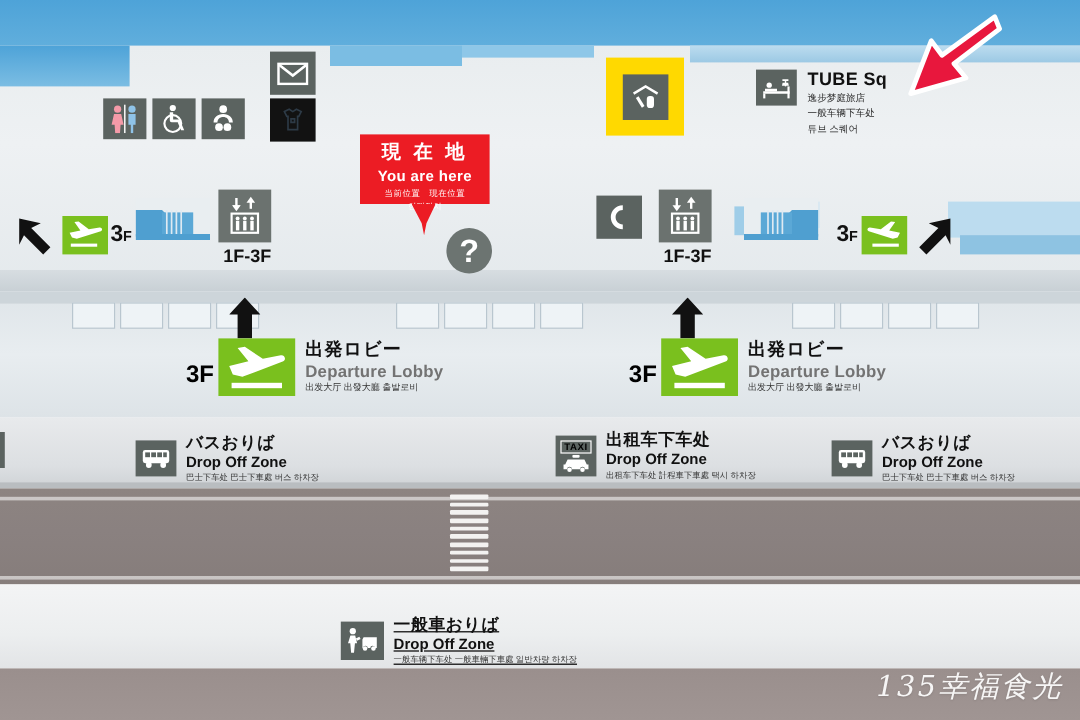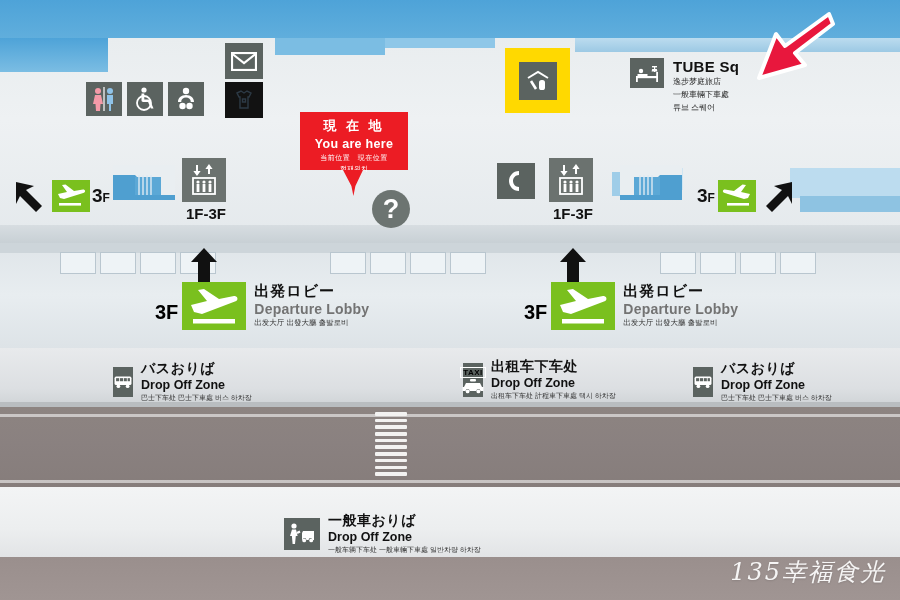--- a/index.html
+++ b/index.html
@@ -89,21 +89,21 @@
   .pictogram {
     background: #5b6360; display: flex; align-items: center; justify-content: center;
     color: #fff;
   }
 
   
   .yah {
     position: absolute; left: 300px; top: 112px; width: 108px; height: 58px;
     background: #ec1c24; color: #fff; text-align: center; padding-top: 5px;
   }
-  .yah .ja { font-size: 13px; font-weight: bold; letter-spacing: 3px; }
+  .yah .ja { font-size: 16px; font-weight: bold; letter-spacing: 3px; }
   .yah .en { font-size: 12.5px; font-weight: bold; margin-top: 2px; letter-spacing: .3px; }
   .yah .sub { font-size: 7px; margin-top: 2px; letter-spacing: .5px; }
   .yah .sub2 { font-size: 7px; margin-top: 1px; }
   .yah-stem {
     position: absolute; left: 343px; top: 170px; width: 20px; height: 26px;
     background: #ec1c24; clip-path: polygon(0 0, 100% 0, 62% 62%, 52% 100%, 42% 62%);
   }
 
   
   .infomark {
@@ -124,21 +124,21 @@
   .dep .txt .en { font-size: 14px; font-weight: bold; color: #737373; letter-spacing: .2px; }
   .dep .txt .cn { font-size: 7.5px; color: #333; margin-top: 1px; }
 
   .up-arrow {
     position: absolute; width: 26px; height: 34px;
   }
 
   
   .drop { position: absolute; display: flex; align-items: center; }
   .drop .ico {
-    width: 20px; height: 30px; background: #5b6360; flex: none; position: relative;
+    width: 34px; height: 30px; background: #5b6360; flex: none; position: relative;
     display: flex; align-items: center; justify-content: center;
   }
   .drop .txt { margin-left: 8px; }
   .drop .txt .ja { font-size: 14px; font-weight: bold; color: #111; letter-spacing: .5px; }
   .drop .txt .en { font-size: 12.5px; font-weight: bold; color: #111; }
   .drop .txt .cn { font-size: 7px; color: #333; margin-top: 1px; }
 
   
   .tube { position: absolute; left: 630px; top: 58px; display: flex; align-items: flex-start; }
   .tube .ico { width: 34px; height: 30px; background: #5b6360; flex:none;
@@ -313,21 +313,21 @@
         <rect x="1" y="15" width="1.8" height="4"></rect>
         <rect x="21.2" y="9" width="1.8" height="10"></rect>
         <path d="M17 3h5v1.4h-5z"></path>
           <rect x="19" y="4" width="1.2" height="5"></rect>
         <path d="M16.6 8.4h5.8l-.6-2.4h-4.6z"></path>
       </svg>
     </div>
     <div class="txt">
       <div class="en">TUBE Sq</div>
       <div class="cn">逸步梦庭旅店</div>
-      <div class="cn">一般車輛下車處</div>
+      <div class="cn">一般车辆下车处</div>
       <div class="cn">튜브 스퀘어</div>
     </div>
   </div>
 
   <div style="position:absolute;left:745px;top:8px;width:90px;height:88px;">
     <svg width="90" height="88" viewBox="0 0 90 88">
       <path d="M84 6 L40 38 L31 26 L14 70 L60 57 L50 45 L88 16 Z" fill="#e8173d" stroke="#ffffff" stroke-width="4" stroke-linejoin="round"></path>
     </svg>
   </div>
 
@@ -504,21 +504,21 @@
           <circle cx="19" cy="15.5" r="2.4"></circle>
       </svg>
     </div>
     <div class="txt">
       <div class="ja">バスおりば</div>
       <div class="en">Drop Off Zone</div>
       <div class="cn">巴士下车处  巴士下車處  버스 하차장</div>
     </div>
   </div>
 
-  <div class="drop" style="left:284px;top:512px;">
+  <div class="drop" style="left:284px;top:512px;text-decoration:underline;">
     <div class="ico" style="width:36px;height:32px;">
       <svg width="30" height="24" viewBox="0 0 30 24" fill="#fff">
         <circle cx="7" cy="4" r="2.6"></circle>
         <path d="M5 7.5h4l1.6 6.5H8.8L8 22H5.6l-.7-8H3z"></path>
         <path d="M9.5 10l3-1.4 1 2-3 1.4z"></path>
         <path d="M16 9h11v9h-1.6a1.9 1.9 0 0 0-3.8 0h-2.2a1.9 1.9 0 0 0-3.8 0H15V11z"></path>
         <circle cx="17.2" cy="18.4" r="1.9"></circle>
           <circle cx="24.2" cy="18.4" r="1.9"></circle>
       </svg>
     </div>

